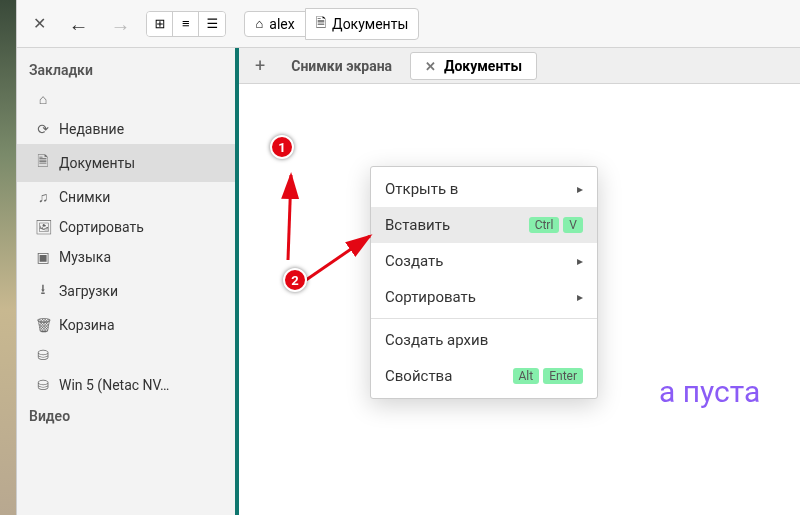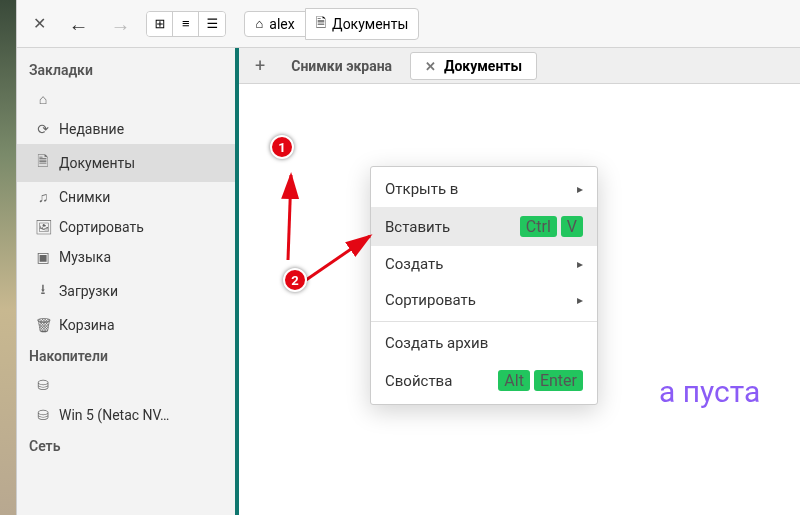--- a/index.html
+++ b/index.html
@@ -93,21 +93,21 @@
   }
   .cm-item {
     display: flex; align-items: center; justify-content: space-between;
     padding: 9px 14px; font-size: 15px; color: #333; cursor: pointer;
   }
   .cm-item.highlight { background: #eaeaea; gap: 19px; }
   .cm-sub { color: #555; font-size: 12px; }
   .cm-sep { height: 1px; background: #e0e0e0; margin: 3px 0; }
   .cm-keys { display: flex; gap: 4px; }
   .key {
-    background: #22c55e; border-radius: 3px; padding: 1px 6px; font-size: 16px; color: #555;
+    background: #86efac; border-radius: 3px; padding: 1px 6px; font-size: 12px; color: #555;
   }
 
   
   .badge {
     position: absolute; width: 24px; height: 24px; border-radius: 50%;
     background: #e30613; border: 2px solid #fff; color: #fff;
     display: flex; align-items: center; justify-content: center;
     font-size: 13px; font-weight: bold; box-shadow: 0 0 4px rgba(0,0,0,0.5);
   }
   .arrow-svg { position: absolute; pointer-events: none; }
@@ -170,30 +170,29 @@
       </div>
       <div class="side-item">
         <span class="icon">⭳</span>
         <span>Загрузки</span>
       </div>
       <div class="side-item">
         <span class="icon">🗑</span>
         <span>Корзина</span>
       </div>
 
-      <div class="side-section">Накопители</div>
       <div class="side-item">
         <span class="icon">⛁</span>
       </div>
       <div class="side-item">
         <span class="icon">⛁</span>
         <span>Win 5 (Netac NV…</span>
       </div>
 
-      <div class="side-section">Сеть</div>
+      <div class="side-section">Видео</div>
     </div>
 
     <div class="main">
       <div class="tabbar">
         <span class="tab-add">+</span>
         <div class="tab inactive">
           <span>Снимки экрана</span>
         </div>
         <div class="tab active">
           <span class="tab-close">✕</span>

